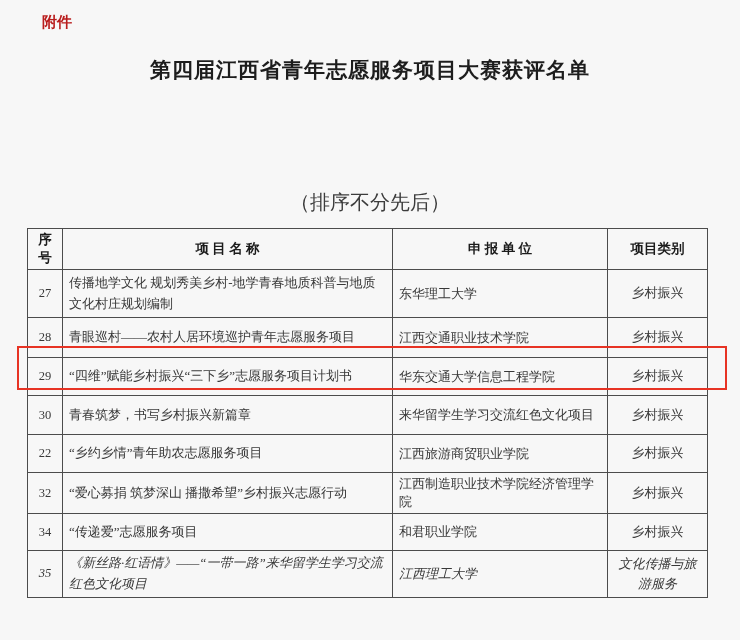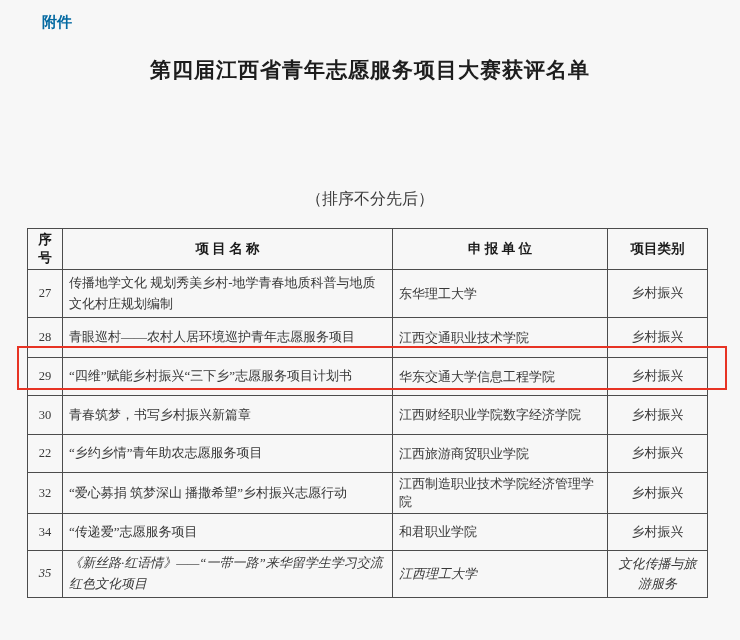--- a/index.html
+++ b/index.html
@@ -6,36 +6,36 @@
   .page{
     position:relative;
     width:740px;height:640px;
     background:#f7f7f7;
     font-family:"Liberation Serif","DejaVu Serif",serif;
     color:#353535;
     overflow:hidden;
   }
   .attachment{
     position:absolute;left:42px;top:13px;
-    font-size:15px;font-weight:700;color:#0369a1;
+    font-size:15px;font-weight:700;color:#b91c1c;
   }
   .title{
     position:absolute;left:0;top:56px;width:100%;
     margin:0;text-align:center;
     font-size:21px;font-weight:700;color:#1d1d1d;
     letter-spacing:1px;
   }
   .award{
     position:absolute;left:0;top:150px;width:100%;
     text-align:center;font-size:17px;font-weight:700;color:#1d1d1d;
     letter-spacing:1px;
   }
   .note{
     position:absolute;left:0;top:189px;width:100%;
-    text-align:center;font-size:16px;font-weight:400;color:#3c3c3c;
+    text-align:center;font-size:20px;font-weight:400;color:#3c3c3c;
   }
   table.award-table{
     position:absolute;left:27px;top:228px;
     width:680px;
     border-collapse:collapse;table-layout:fixed;
     font-size:13px;color:#383838;
     background:transparent;
   }
   .award-table th,.award-table td{
     border:1px solid #4c4c4c;
@@ -113,21 +113,21 @@
       </tr>
       <tr class="r29">
         <td class="c-no">29</td>
         <td class="c-name">“四维”赋能乡村振兴“三下乡”志愿服务项目计划书</td>
         <td class="c-unit">华东交通大学信息工程学院</td>
         <td class="c-cat">乡村振兴</td>
       </tr>
       <tr class="r30">
         <td class="c-no">30</td>
         <td class="c-name">青春筑梦，书写乡村振兴新篇章</td>
-        <td class="c-unit">江西财经职业学院数字经济学院</td>
+        <td class="c-unit">来华留学生学习交流红色文化项目</td>
         <td class="c-cat">乡村振兴</td>
       </tr>
       <tr class="r31">
         <td class="c-no">22</td>
         <td class="c-name">“乡约乡情”青年助农志愿服务项目</td>
         <td class="c-unit">江西旅游商贸职业学院</td>
         <td class="c-cat">乡村振兴</td>
       </tr>
       <tr class="r32">
         <td class="c-no">32</td>

